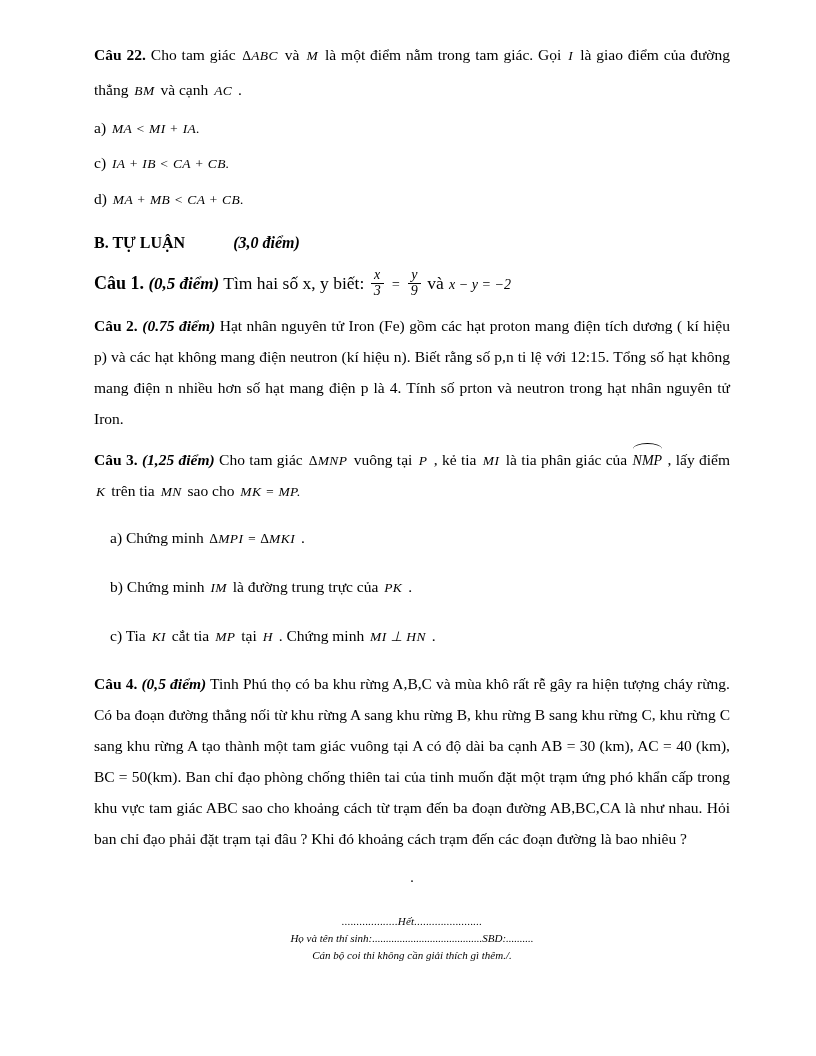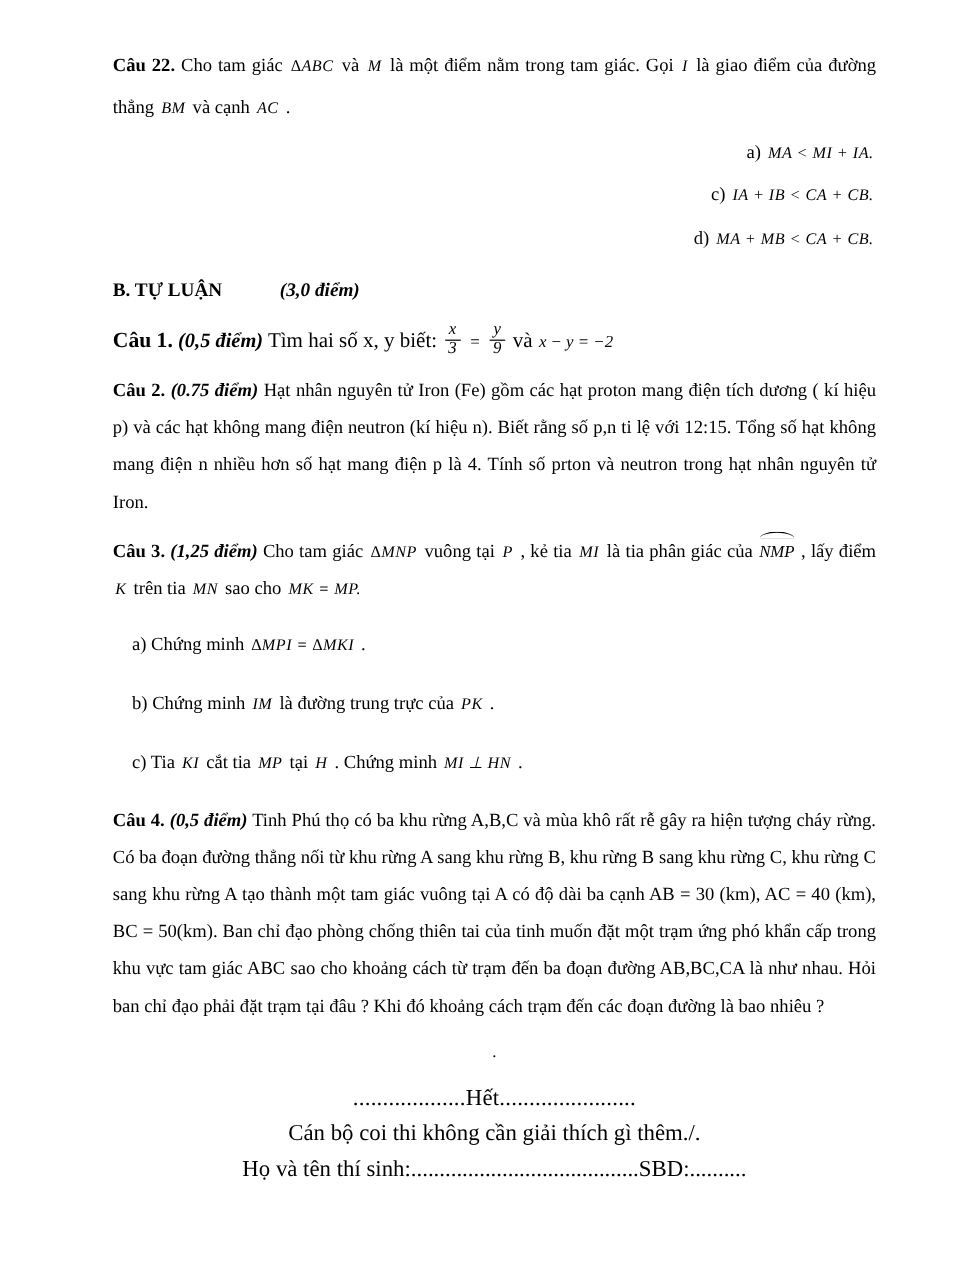--- a/index.html
+++ b/index.html
@@ -44,21 +44,20 @@
   .math-up {
     font-family: "Liberation Serif", serif;
     font-style: italic;
     font-size: 14px;
     padding: 0 1px;
   }
   .choice {
     font-size: 15.5px;
     line-height: 2.3;
     margin: 0;
-    text-align: right;
   }
   .section-head {
     font-size: 16px;
     font-weight: bold;
     margin: 10px 0 4px 0;
     line-height: 2.0;
   }
   .section-head .score {
     font-style: italic;
     margin-left: 44px;
@@ -122,23 +121,24 @@
   }
   .body-para.q3 {
     margin-top: 10px;
   }
   .sub {
     font-size: 15.5px;
     line-height: 2.1;
     margin: 16px;
   }
   .footer {
-    margin-top: 14px;
+    margin-top: 26px;
     text-align: center;
-    font-size: 19px;
+    font-style: italic;
+    font-size: 11px;
     line-height: 1.55;
   }
   .footer .line1 {
     letter-spacing: 0.2px;
   }
   .spacer-dot {
     text-align: center;
     font-size: 14px;
     line-height: 1.2;
     margin-top: 16px;
@@ -254,17 +254,17 @@
   <p class="body-para">
     <span class="q-label">Câu 4.</span>
     <span class="q-score">(0,5 điểm)</span>
     <span>Tinh Phú thọ có ba khu rừng A,B,C và mùa khô rất rễ gây ra hiện tượng cháy rừng. Có ba đoạn đường thẳng nối từ khu rừng A sang khu rừng B, khu rừng B sang khu rừng C,  khu rừng C sang khu rừng A tạo thành một tam giác vuông tại A có độ dài ba cạnh AB = 30 (km), AC = 40 (km), BC = 50(km). Ban chỉ đạo phòng chống thiên tai của tinh muốn đặt một trạm ứng phó khẩn cấp trong khu vực tam giác ABC sao cho khoảng cách từ trạm đến ba đoạn đường AB,BC,CA là như nhau. Hỏi ban chỉ đạo phải đặt trạm tại đâu ? Khi đó khoảng cách trạm đến các đoạn đường là bao nhiêu ?</span>
   </p>
 
   <div class="spacer-dot">.</div>
 
   <div class="footer">
     <div class="line1">...................Hết.......................</div>
+    <div>Họ và tên thí sinh:........................................SBD:..........</div>
     <div>Cán bộ coi thi không cần giải thích gì thêm./.</div>
-    <div>Họ và tên thí sinh:........................................SBD:..........</div>
   </div>
 
 </div>
 
 </body></html>

